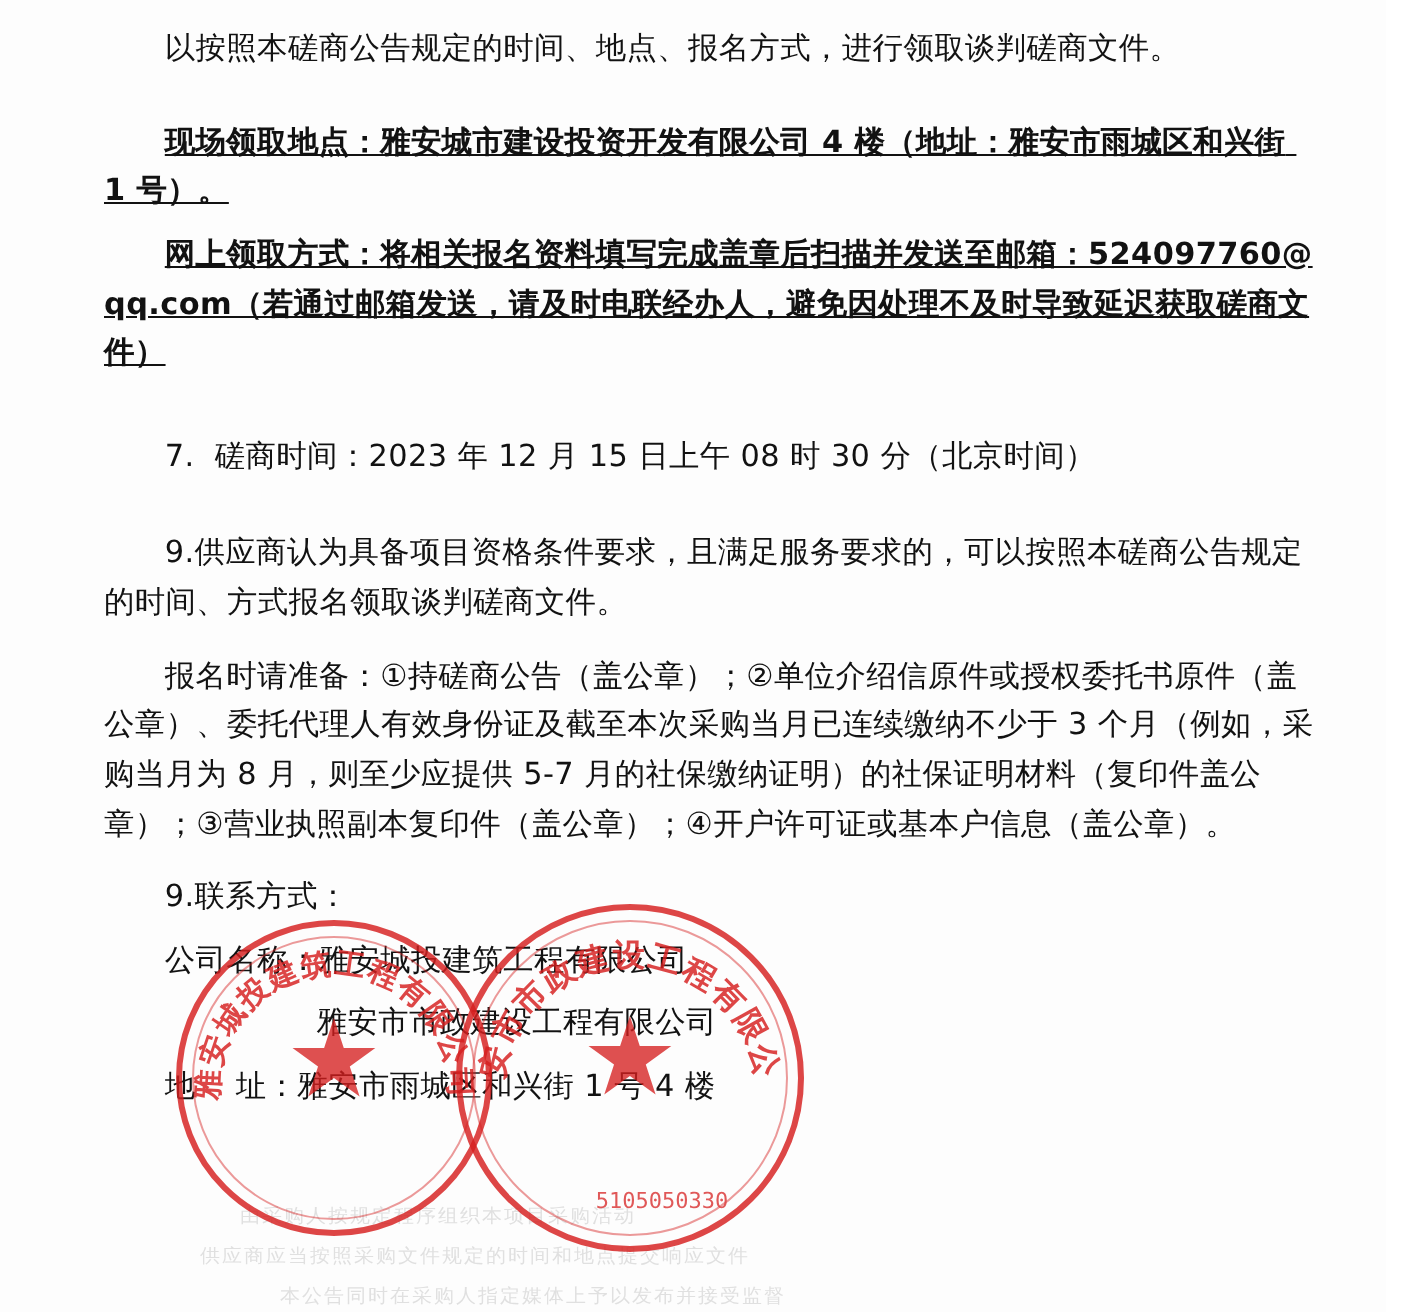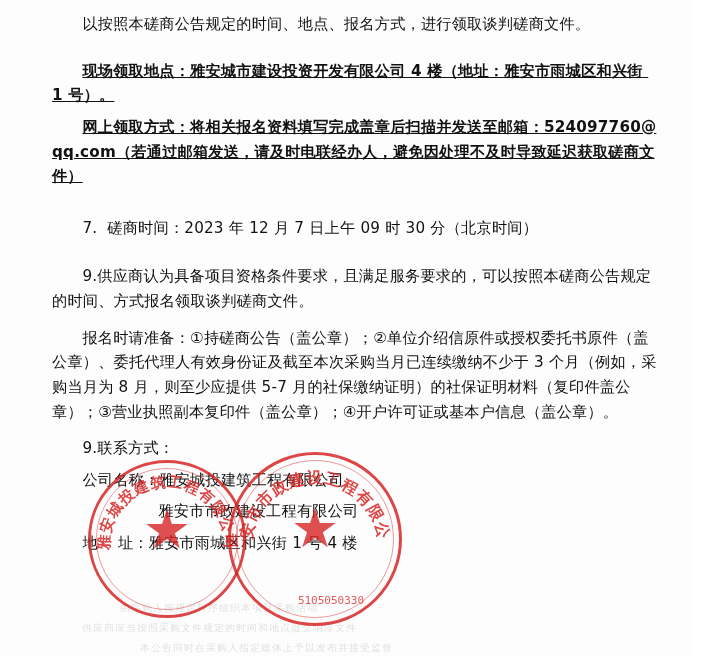--- a/index.html
+++ b/index.html
@@ -137,21 +137,21 @@
 
     <div class="gap-sm"></div>
     <div class="line indent2 blk u">现场领取地点：雅安城市建设投资开发有限公司 4 楼（地址：雅安市雨城区和兴街 1 号）。</div>
 
     <div class="gap-sm"></div>
     <div class="line indent2 blk u">网上领取方式：将相关报名资料填写完成盖章后扫描并发送至邮箱：524097760@qq.com（若通过邮箱发送，请及时电联经办人，避免因处理不及时导致延迟获取磋商文件）</div>
 
     <div class="gap-lg"></div>
 
     <div class="gap-md"></div>
-    <div class="line indent2">7.  磋商时间：2023 年 12 月 7 日上午 09 时 30 分（北京时间）</div>
+    <div class="line indent2">7.  磋商时间：2023 年 12 月 15 日上午 08 时 30 分（北京时间）</div>
 
     <div class="gap-md"></div>
 
     <div class="gap-md"></div>
     <div class="line indent2">9.供应商认为具备项目资格条件要求，且满足服务要求的，可以按照本磋商公告规定的时间、方式报名领取谈判磋商文件。</div>
 
     <div class="gap-md"></div>
     <div class="line indent2">报名时请准备：①持磋商公告（盖公章）；②单位介绍信原件或授权委托书原件（盖公章）、委托代理人有效身份证及截至本次采购当月已连续缴纳不少于 3 个月（例如，采购当月为 8 月，则至少应提供 5-7 月的社保缴纳证明）的社保证明材料（复印件盖公章）；③营业执照副本复印件（盖公章）；④开户许可证或基本户信息（盖公章）。</div>
 
     <div class="gap-md"></div>
@@ -162,21 +162,21 @@
 
     <div class="gap-sm"></div>
     <div class="line" style="text-indent:7em;">雅安市市政建设工程有限公司</div>
 
     <div class="gap-sm"></div>
     <div class="line indent2">地    址：雅安市雨城区和兴街 1 号 4 楼</div>
 
   </div>
 
   <div class="bleed" style="top: 601px;">由采购人按规定程序组织本项目采购活动</div>
-  <div class="bleed" style="top: 621px; left: 82px;">供应商应当按照采购文件规定的时间和地点提交响应文件</div>
+  <div class="bleed" style="top: 621px; left: 100px;">供应商应当按照采购文件规定的时间和地点提交响应文件</div>
   <div class="bleed" style="top: 641px; left: 140px;">本公告同时在采购人指定媒体上予以发布并接受监督</div>
 
   <div class="seal" id="seal-left">
     <div class="inner-ring"></div>
     <svg class="seal-arc" viewBox="0 0 152 152">
       <defs>
         <path id="arcL" d="M 18,82 A 58,58 0 1 1 134,82"></path>
       </defs>
       <text font-size="15">
         <textPath href="#arcL" startOffset="50%" text-anchor="middle">雅安城投建筑工程有限公司</textPath>

